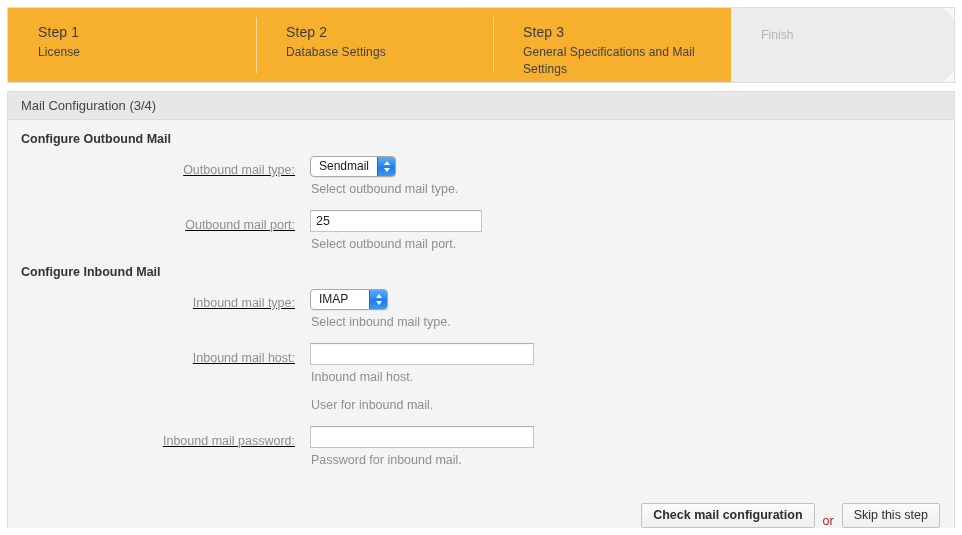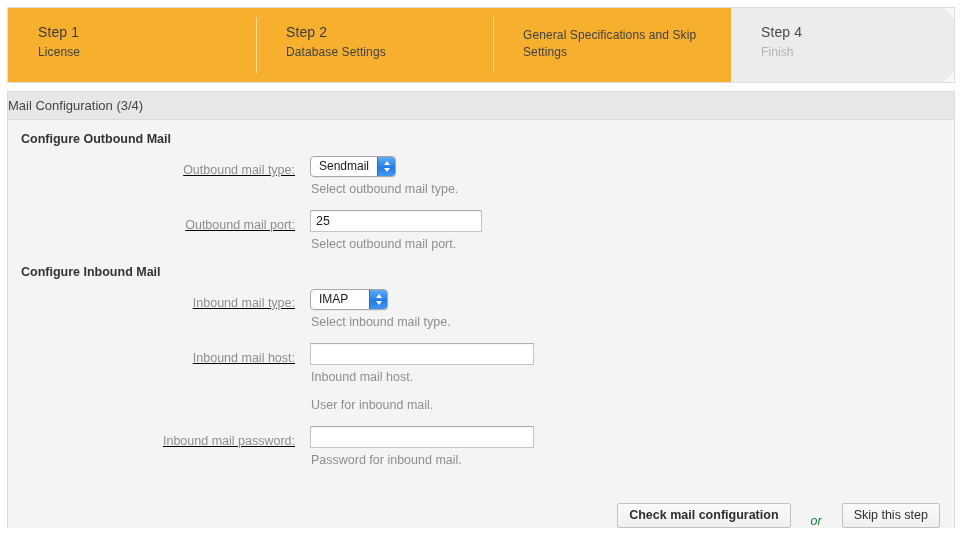--- a/index.html
+++ b/index.html
@@ -115,20 +115,21 @@
     border-bottom: none;
     height: 437px;
     position: relative;
   }
 
   .panel-title {
     height: 28px;
     line-height: 28px;
     background: #e7e7e7;
     border-bottom: 1px solid #dcdcdc;
+    padding-left: 13px;
     font-size: 13px;
     color: #454545;
   }
 
   .panel-body {
     padding: 12px 0 0 0;
     position: relative;
     height: 408px;
   }
 
@@ -240,23 +241,22 @@
     font-size: 12.5px;
     color: #2e2e2e;
     font-family: "Liberation Sans", sans-serif;
     line-height: 23px;
     cursor: pointer;
     white-space: nowrap;
   }
   .btn.primary { font-weight: bold; }
   .or-text {
     font-size: 12.5px;
-    color: #15803d;
-    margin: 0 20px;
-    font-style: italic;
+    color: #b91c1c;
+    margin: 0 8px;
   }
 </style>
 </head>
 <body>
 
 <div id="app">
 
   <div class="wizard">
 
     <div class="step active first boundary" style="width:248px">
@@ -276,29 +276,29 @@
         <div class="step-num">Step 2</div>
         <div class="step-sub">Database Settings</div>
       </div>
       <span class="arrowhead"></span>
     </div>
 
     <div class="step active boundary" style="width:238px">
       <span class="divider"></span>
       <span class="chev"></span>
       <div class="step-text">
-        <div class="step-sub">General Specifications and Skip Settings</div>
+        <div class="step-num">Step 3</div>
+        <div class="step-sub">General Specifications and Mail Settings</div>
       </div>
       <span class="arrowhead"></span>
     </div>
 
     <div class="step inactive" style="flex:1 1 auto">
       <span class="chev"></span>
       <div class="step-text">
-        <div class="step-num">Step 4</div>
         <div class="step-sub">Finish</div>
       </div>
     </div>
 
   </div>
 
   <div class="panel">
 
     <div class="panel-title">Mail Configuration (3/4)</div>
 

